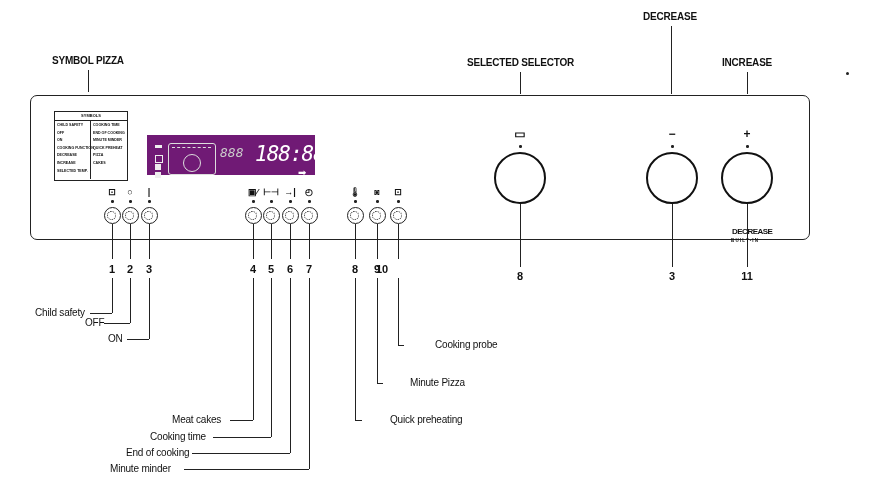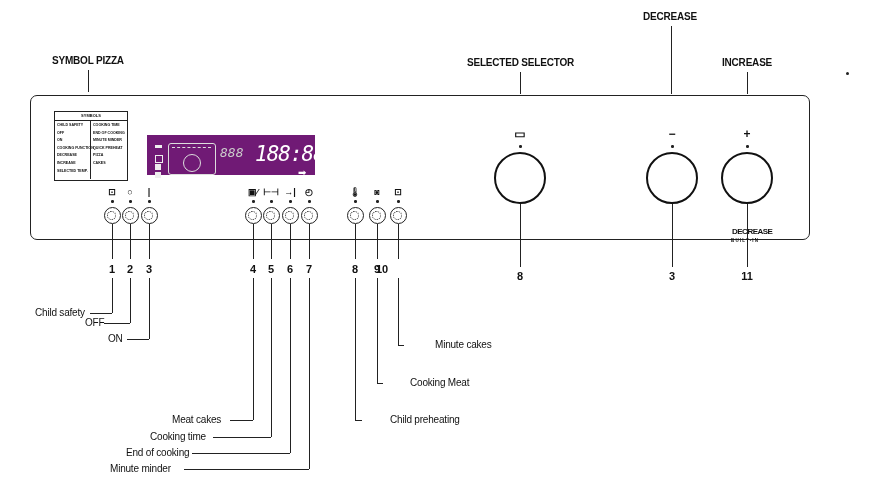--- a/index.html
+++ b/index.html
@@ -173,22 +173,22 @@
     <div class="hline" style="left: 230px; width: 23px; top: 420px;"></div>
     <div class="abs lbl" style="left: 150px; top: 431px;">Cooking time</div>
     <div class="vline" style="left: 270.5px; top: 278px; height: 159px;"></div>
     <div class="hline" style="left: 213px; width: 58px; top: 437px;"></div>
     <div class="abs lbl" style="left: 126px; top: 447px;">End of cooking</div>
     <div class="vline" style="left: 289.5px; top: 278px; height: 175px;"></div>
     <div class="hline" style="left: 192px; width: 98px; top: 453px;"></div>
     <div class="abs lbl" style="left: 110px; top: 463px;">Minute minder</div>
     <div class="vline" style="left: 308.5px; top: 278px; height: 191px;"></div>
     <div class="hline" style="left: 184px; width: 125px; top: 469px;"></div>
-    <div class="abs lbl" style="left: 390px; top: 414px;">Child preheating</div>
+    <div class="abs lbl" style="left: 390px; top: 414px;">Quick preheating</div>
     <div class="vline" style="left: 354.5px; top: 278px; height: 142px;"></div>
     <div class="hline" style="left: 355px; width: 7px; top: 420px;"></div>
-    <div class="abs lbl" style="left: 410px; top: 377px;">Cooking Meat</div>
+    <div class="abs lbl" style="left: 410px; top: 377px;">Minute Pizza</div>
     <div class="vline" style="left: 376.5px; top: 278px; height: 105px;"></div>
     <div class="hline" style="left: 377px; width: 6px; top: 383px;"></div>
-    <div class="abs lbl" style="left: 435px; top: 339px;">Minute cakes</div>
+    <div class="abs lbl" style="left: 435px; top: 339px;">Cooking probe</div>
     <div class="vline" style="left: 397.5px; top: 278px; height: 67px;"></div>
     <div class="hline" style="left: 398px; width: 6px; top: 345px;"></div>
   </div>
 
 </body></html>

